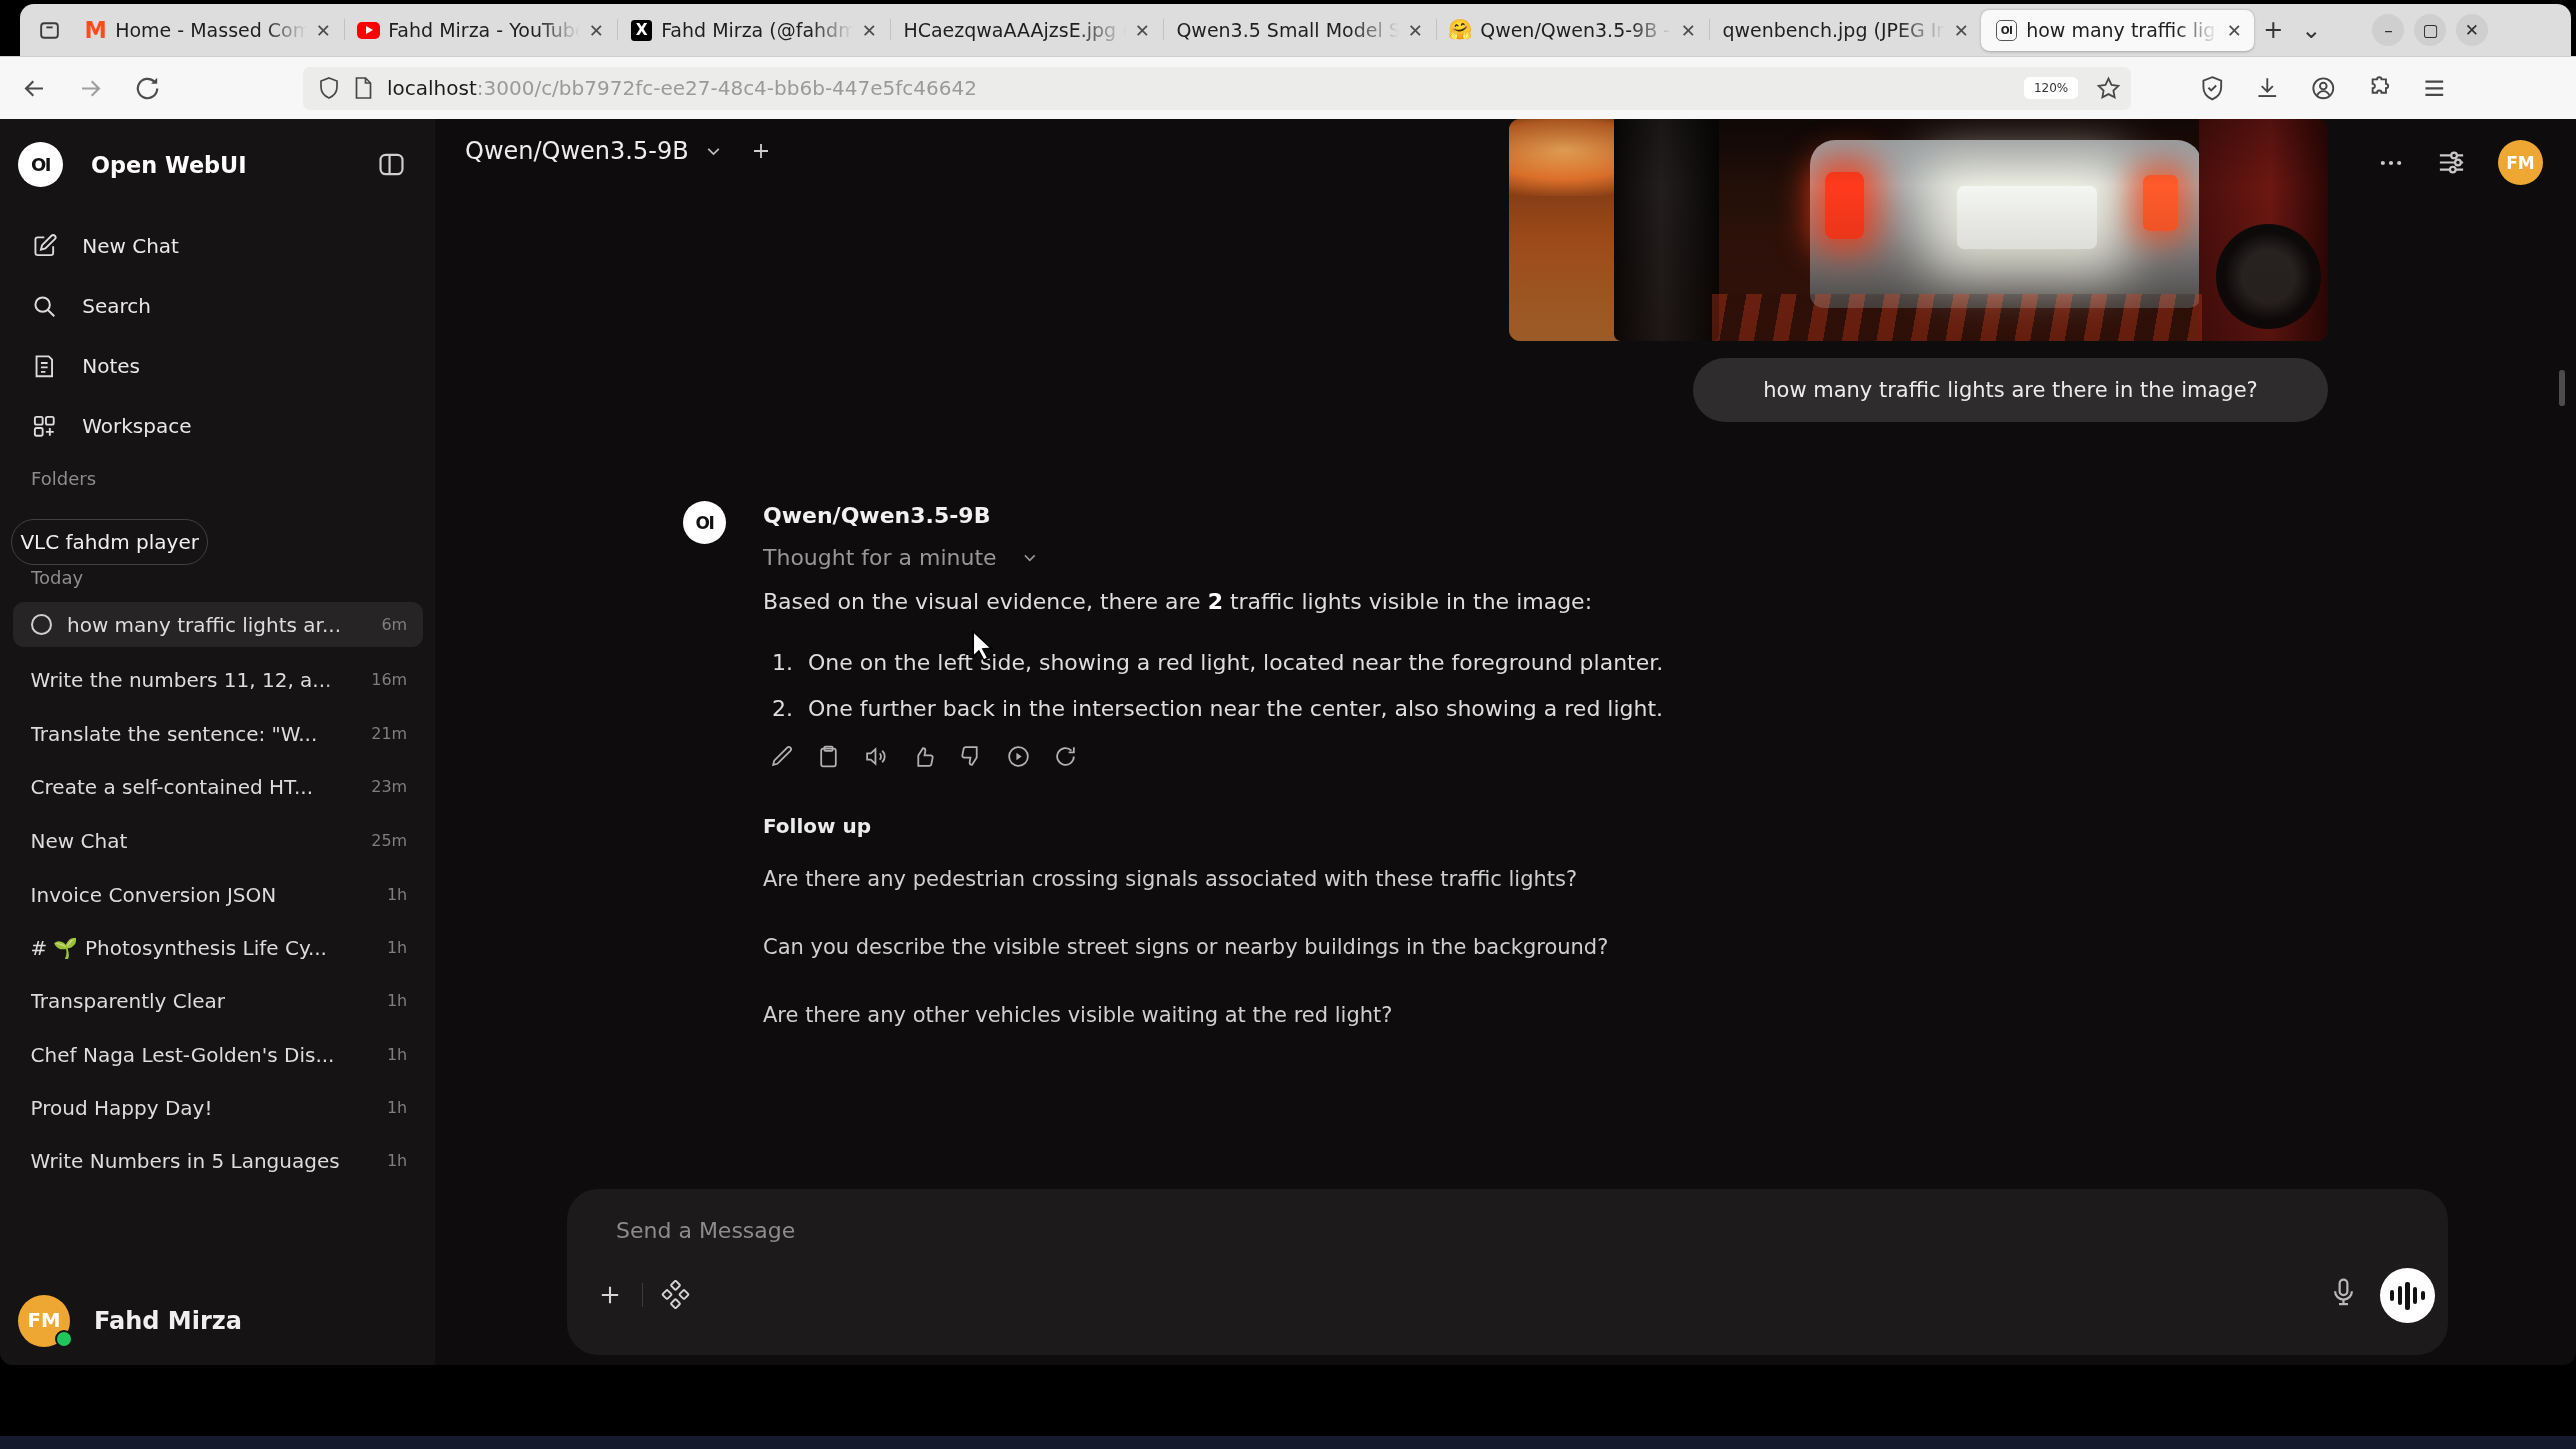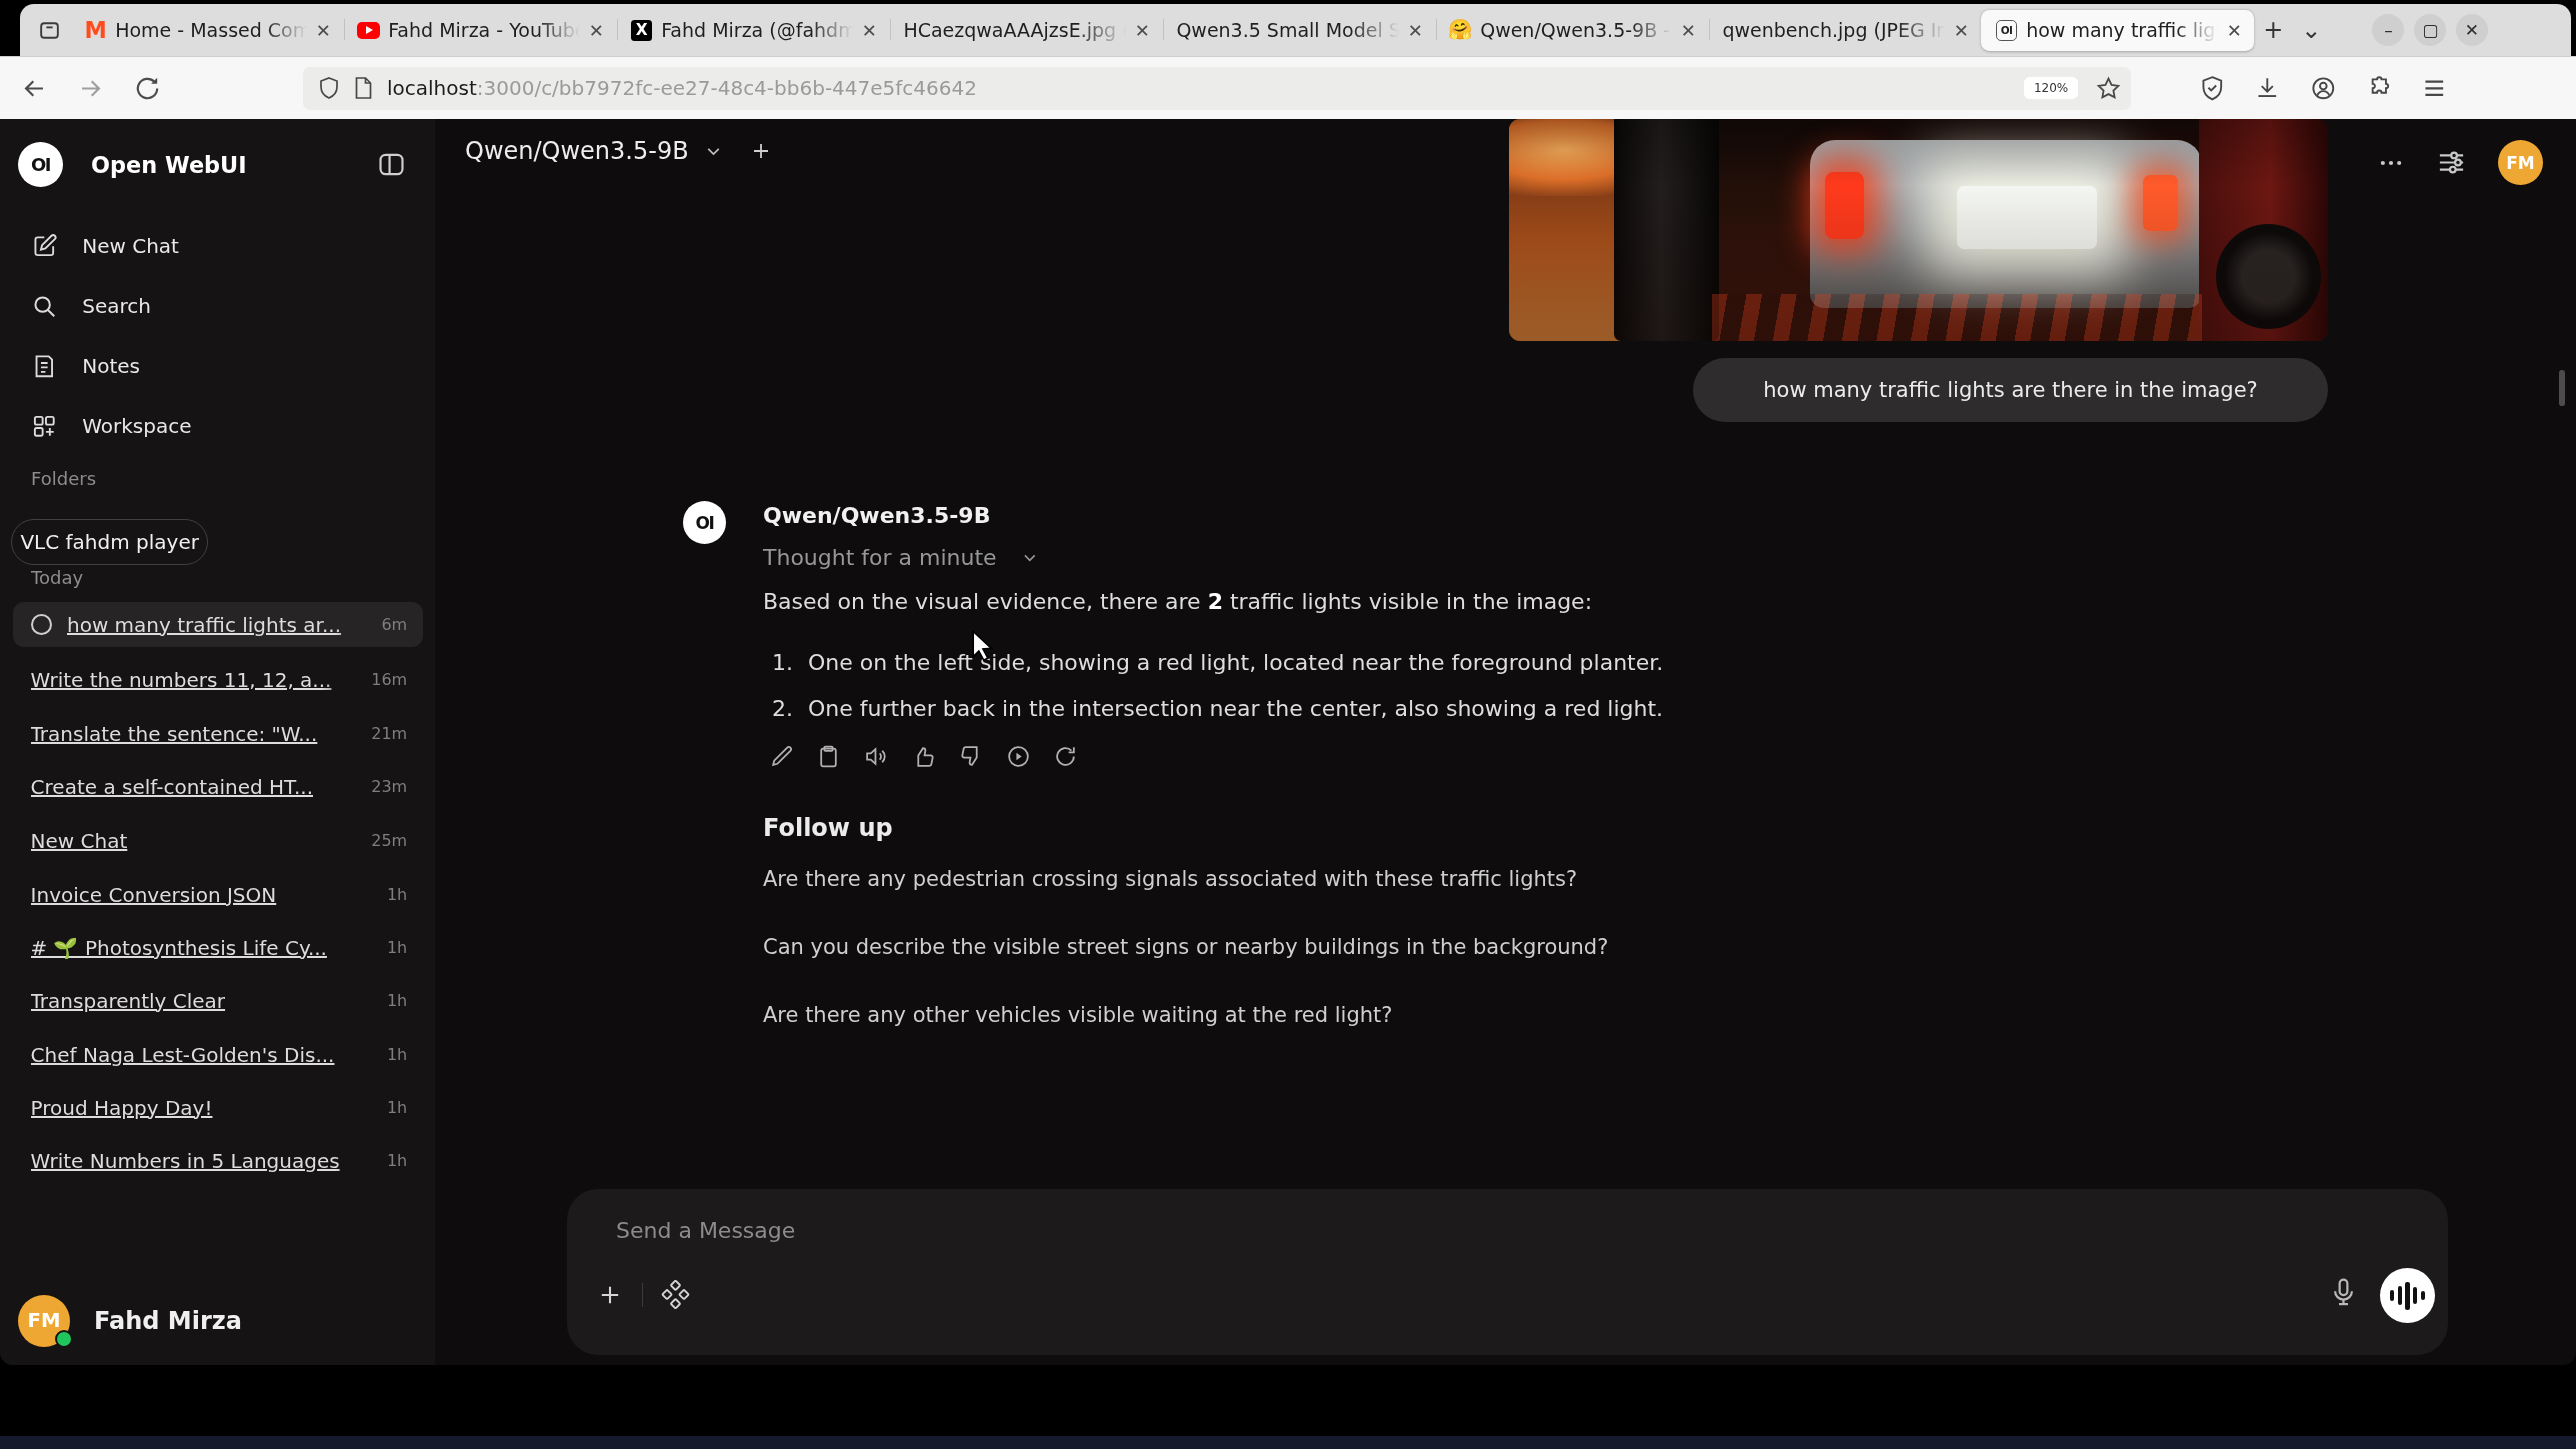--- a/index.html
+++ b/index.html
@@ -46,21 +46,21 @@
   .sidebar { position:absolute; left:0; top:0; width:435px; height:1246px; background:#161314; color:#e4e4e4; }
   .sb-abs { position:absolute; }
   .sb-head { left:0; top:21px; width:435px; height:49px; display:flex; align-items:center; }
   .oi-logo { width:45px; height:45px; background:#fff; border-radius:50%; color:#111; display:flex; align-items:center; justify-content:center; font-weight:700; letter-spacing:-1.4px; }
   .sb-title { font-size:22.4px; font-weight:700; color:#fff; margin-left:28px; }
   .sb-item { left:12.6px; width:410px; height:46px; display:flex; align-items:center; gap:25px; padding-left:18px; font-size:20px; color:#e9e9e9; border-radius:9.8px; }
   .sb-item svg { color:#dcdcdc; }
   .sb-label { left:31px; font-size:18px; color:#8d8d8d; }
   .folder-pill { left:11.2px; width:197px; height:46px; border:1.4px solid #434041; border-radius:23px; display:flex; align-items:center; justify-content:center; font-size:20px; color:#f0f0f0; }
   .chatrow { left:12.6px; width:410px; height:45px; display:flex; align-items:center; padding:0 15.4px 0 18px; border-radius:11.2px; font-size:20px; color:#dddddd; }
-  .chatrow .ct { flex:1; white-space:nowrap; overflow:hidden; -webkit-mask-image:linear-gradient(90deg,#000 88%,transparent); mask-image:linear-gradient(90deg,#000 88%,transparent);text-decoration:underline; }
+  .chatrow .ct { flex:1; white-space:nowrap; overflow:hidden; -webkit-mask-image:linear-gradient(90deg,#000 88%,transparent); mask-image:linear-gradient(90deg,#000 88%,transparent); }
   .chatrow .tm { font-size:16px; color:#7f7f7f; margin-left:9.8px; flex:none; }
   .chatrow.active { background:#272425; }
   .spin { width:21px; height:21px; border:2.1px solid #cfcfcf; border-radius:50%; margin-right:15.4px; flex:none; }
   .profile { left:18px; top:1170px; width:392px; height:63px; display:flex; align-items:center; gap:24px; }
   .fm-av { position:relative; width:52px; height:52px; border-radius:50%; background:#efa733; color:#fff; font-weight:700; font-size:19.6px; display:flex; align-items:center; justify-content:center; }
   .fm-av.sm { width:45px; height:45px; font-size:17px; }
   .fm-dot { position:absolute; right:-2.8px; bottom:-1.4px; width:18px; height:18px; border-radius:50%; background:#21c55d; border:2.8px solid #161314; }
   .profile .pname { font-size:24px; font-weight:600; color:#f0f0f0; }
 
   
@@ -77,21 +77,21 @@
             display:flex; align-items:center; justify-content:center; color:#ebebeb; font-size:21px; }
 
   .ai-av { left:683px; top:382px; width:43px; height:43px; background:#fff; border-radius:50%; color:#111; font-weight:700; font-size:17px; letter-spacing:-1.4px; display:flex; align-items:center; justify-content:center; }
   .ai-name { left:763px; top:384px; font-size:22px; font-weight:700; color:#f1f1f1; }
   .ai-thought { left:763px; top:426px; font-size:22px; color:#979797; display:flex; align-items:center; gap:23px; }
   .ai-text { left:763px; top:470px; font-size:22px; color:#dedede; }
   .ai-text b { color:#fff; }
   .li { left:772px; font-size:22px; color:#dedede; display:flex; }
   .li .num { width:36px; color:#dedede; }
   .msg-actions { left:769px; top:625px; display:flex; gap:22.4px; color:#b2b2b2; }
-  .followup-h { left:763px; top:695px; font-size:24px; font-weight:700; color:#ececec; }
+  .followup-h { left:763px; top:695px; font-size:20px; font-weight:700; color:#ececec; }
   .fq { left:763px; font-size:21px; color:#cfcfcf; }
 
   .inputbox { left:567px; top:1070px; width:1881px; height:166px; background:#1c1a1b; border-radius:31px; }
   .placeholder { left:616px; top:1099px; font-size:22px; color:#8c8c8c; }
   .in-left { left:596px; top:1161px; display:flex; align-items:center; gap:18px; color:#d5d5d5; }
   .in-div { width:1.4px; height:24px; background:#3c3c3c; }
   .mic { left:2328px; top:1158px; color:#b9b9b9; }
   .voicebtn { left:2380px; top:1149px; width:55px; height:55px; border-radius:50%; background:#fff; display:flex; align-items:center; justify-content:center; gap:3.5px; }
   .voicebtn i { display:block; width:4.2px; background:#111; border-radius:2.1px; }
 

